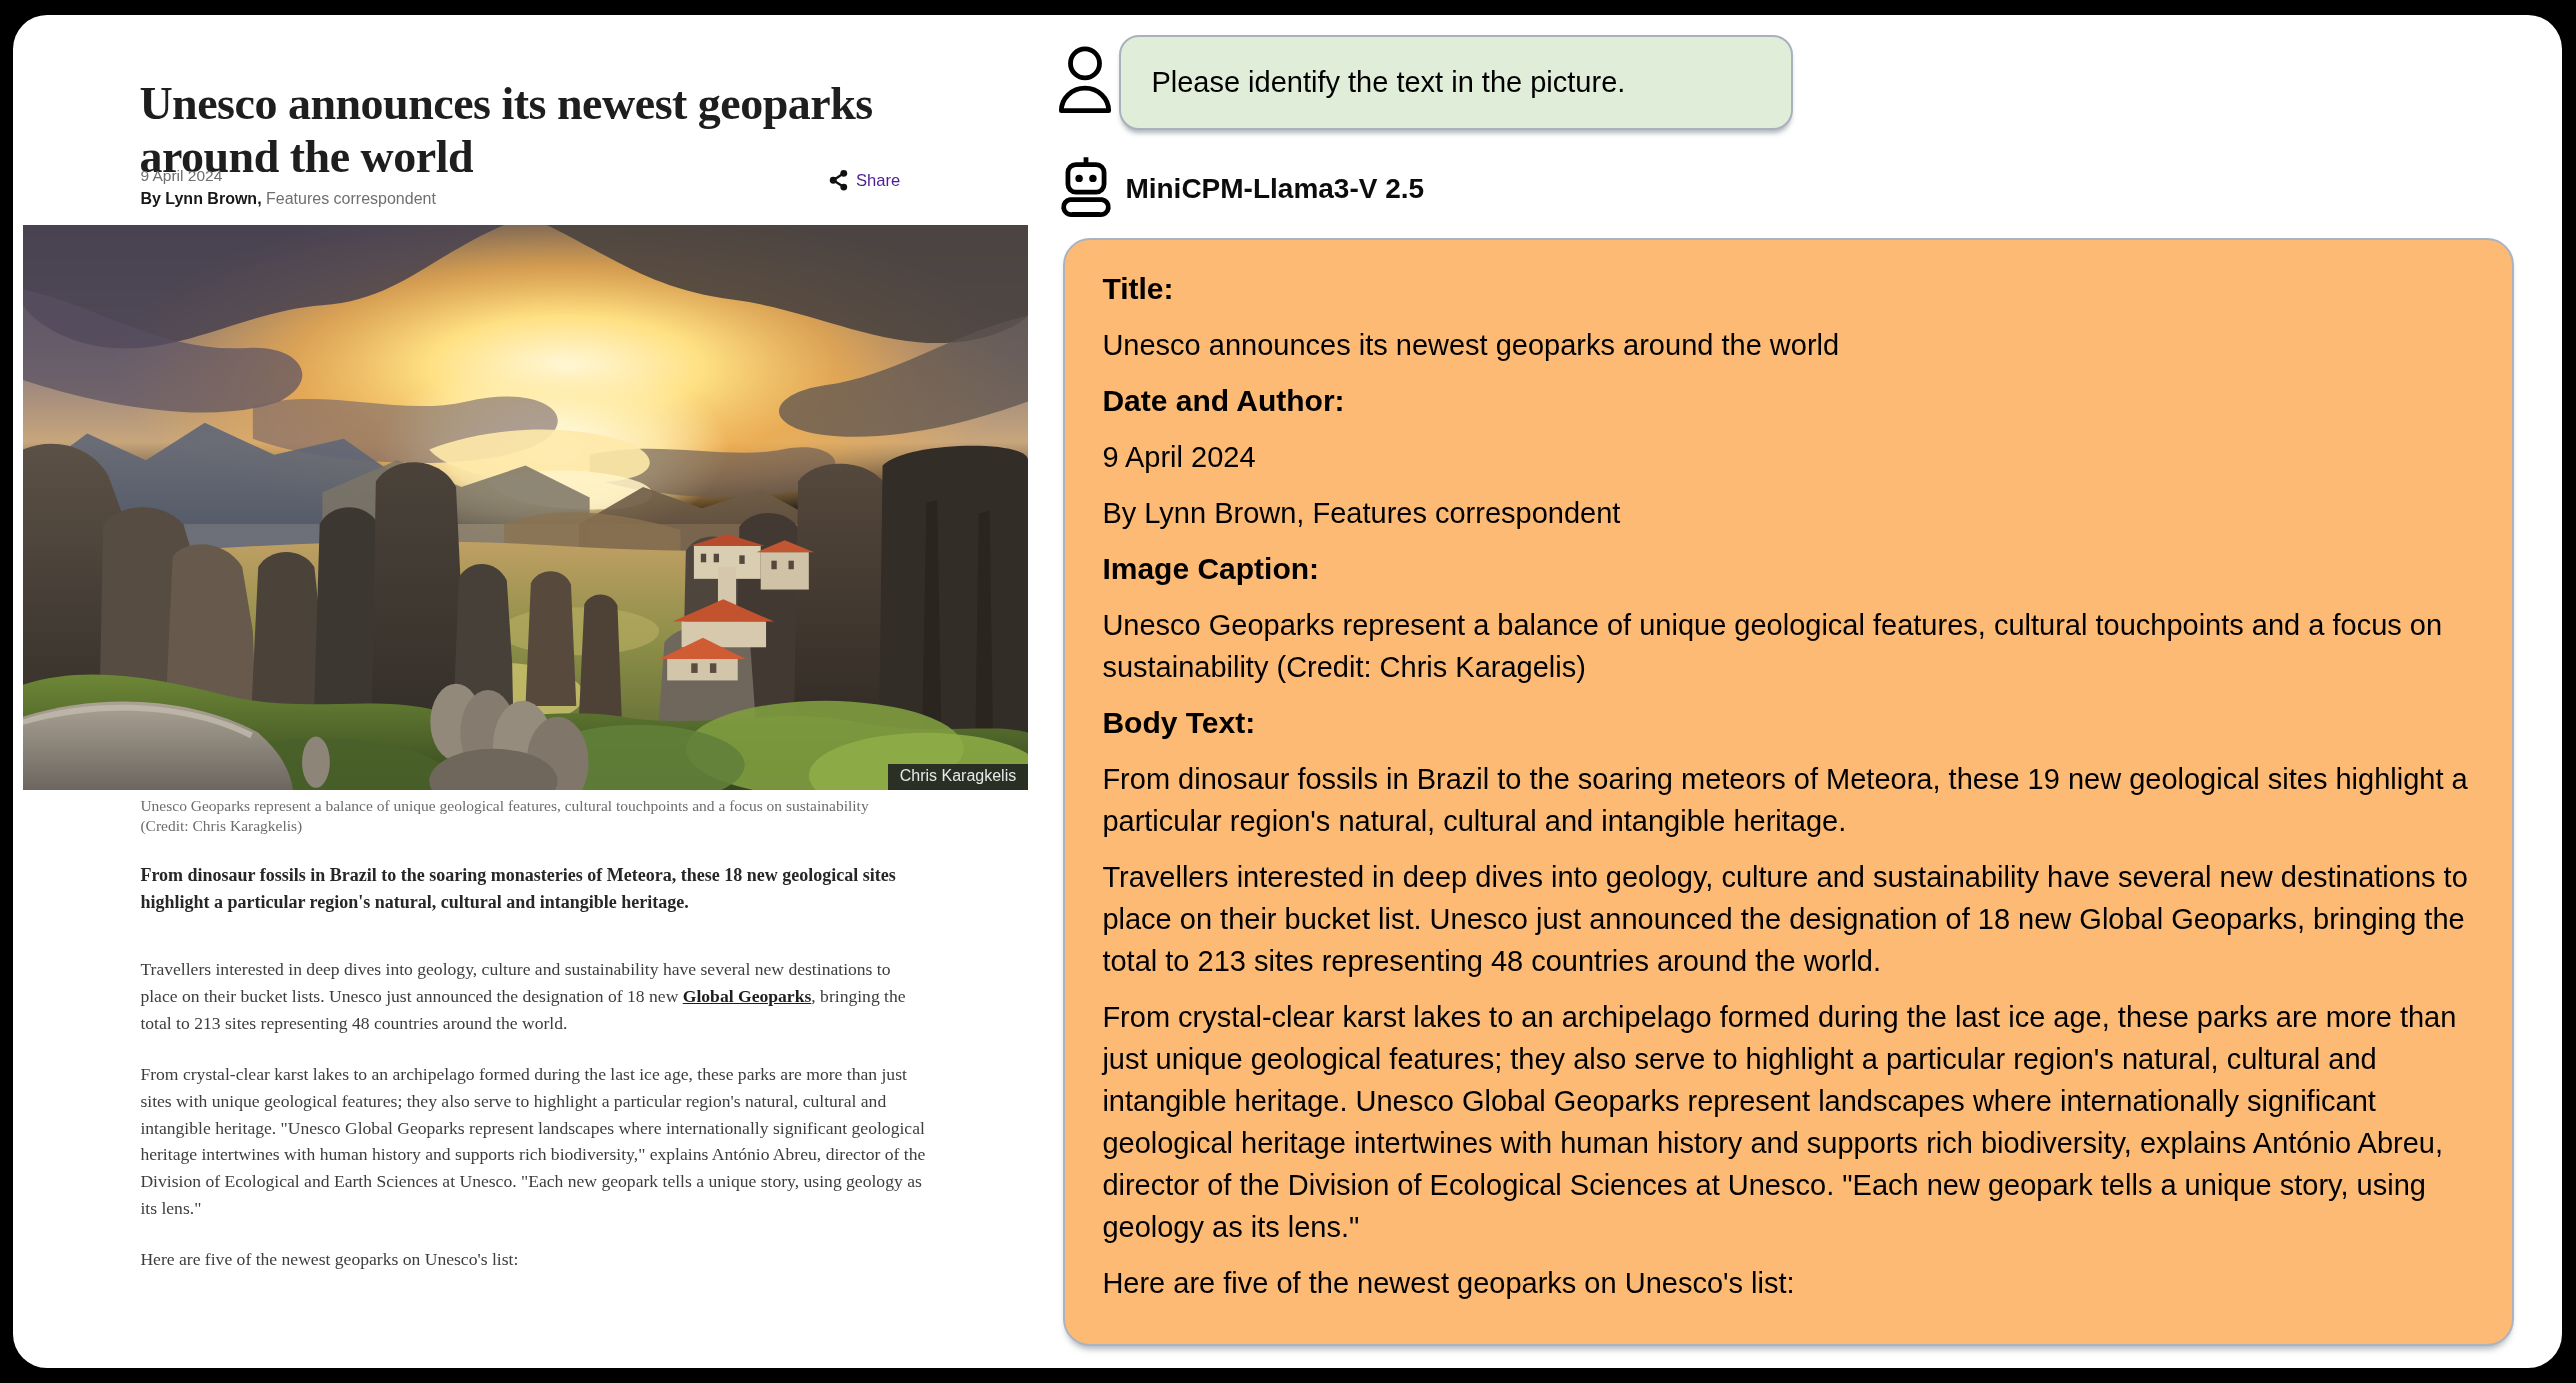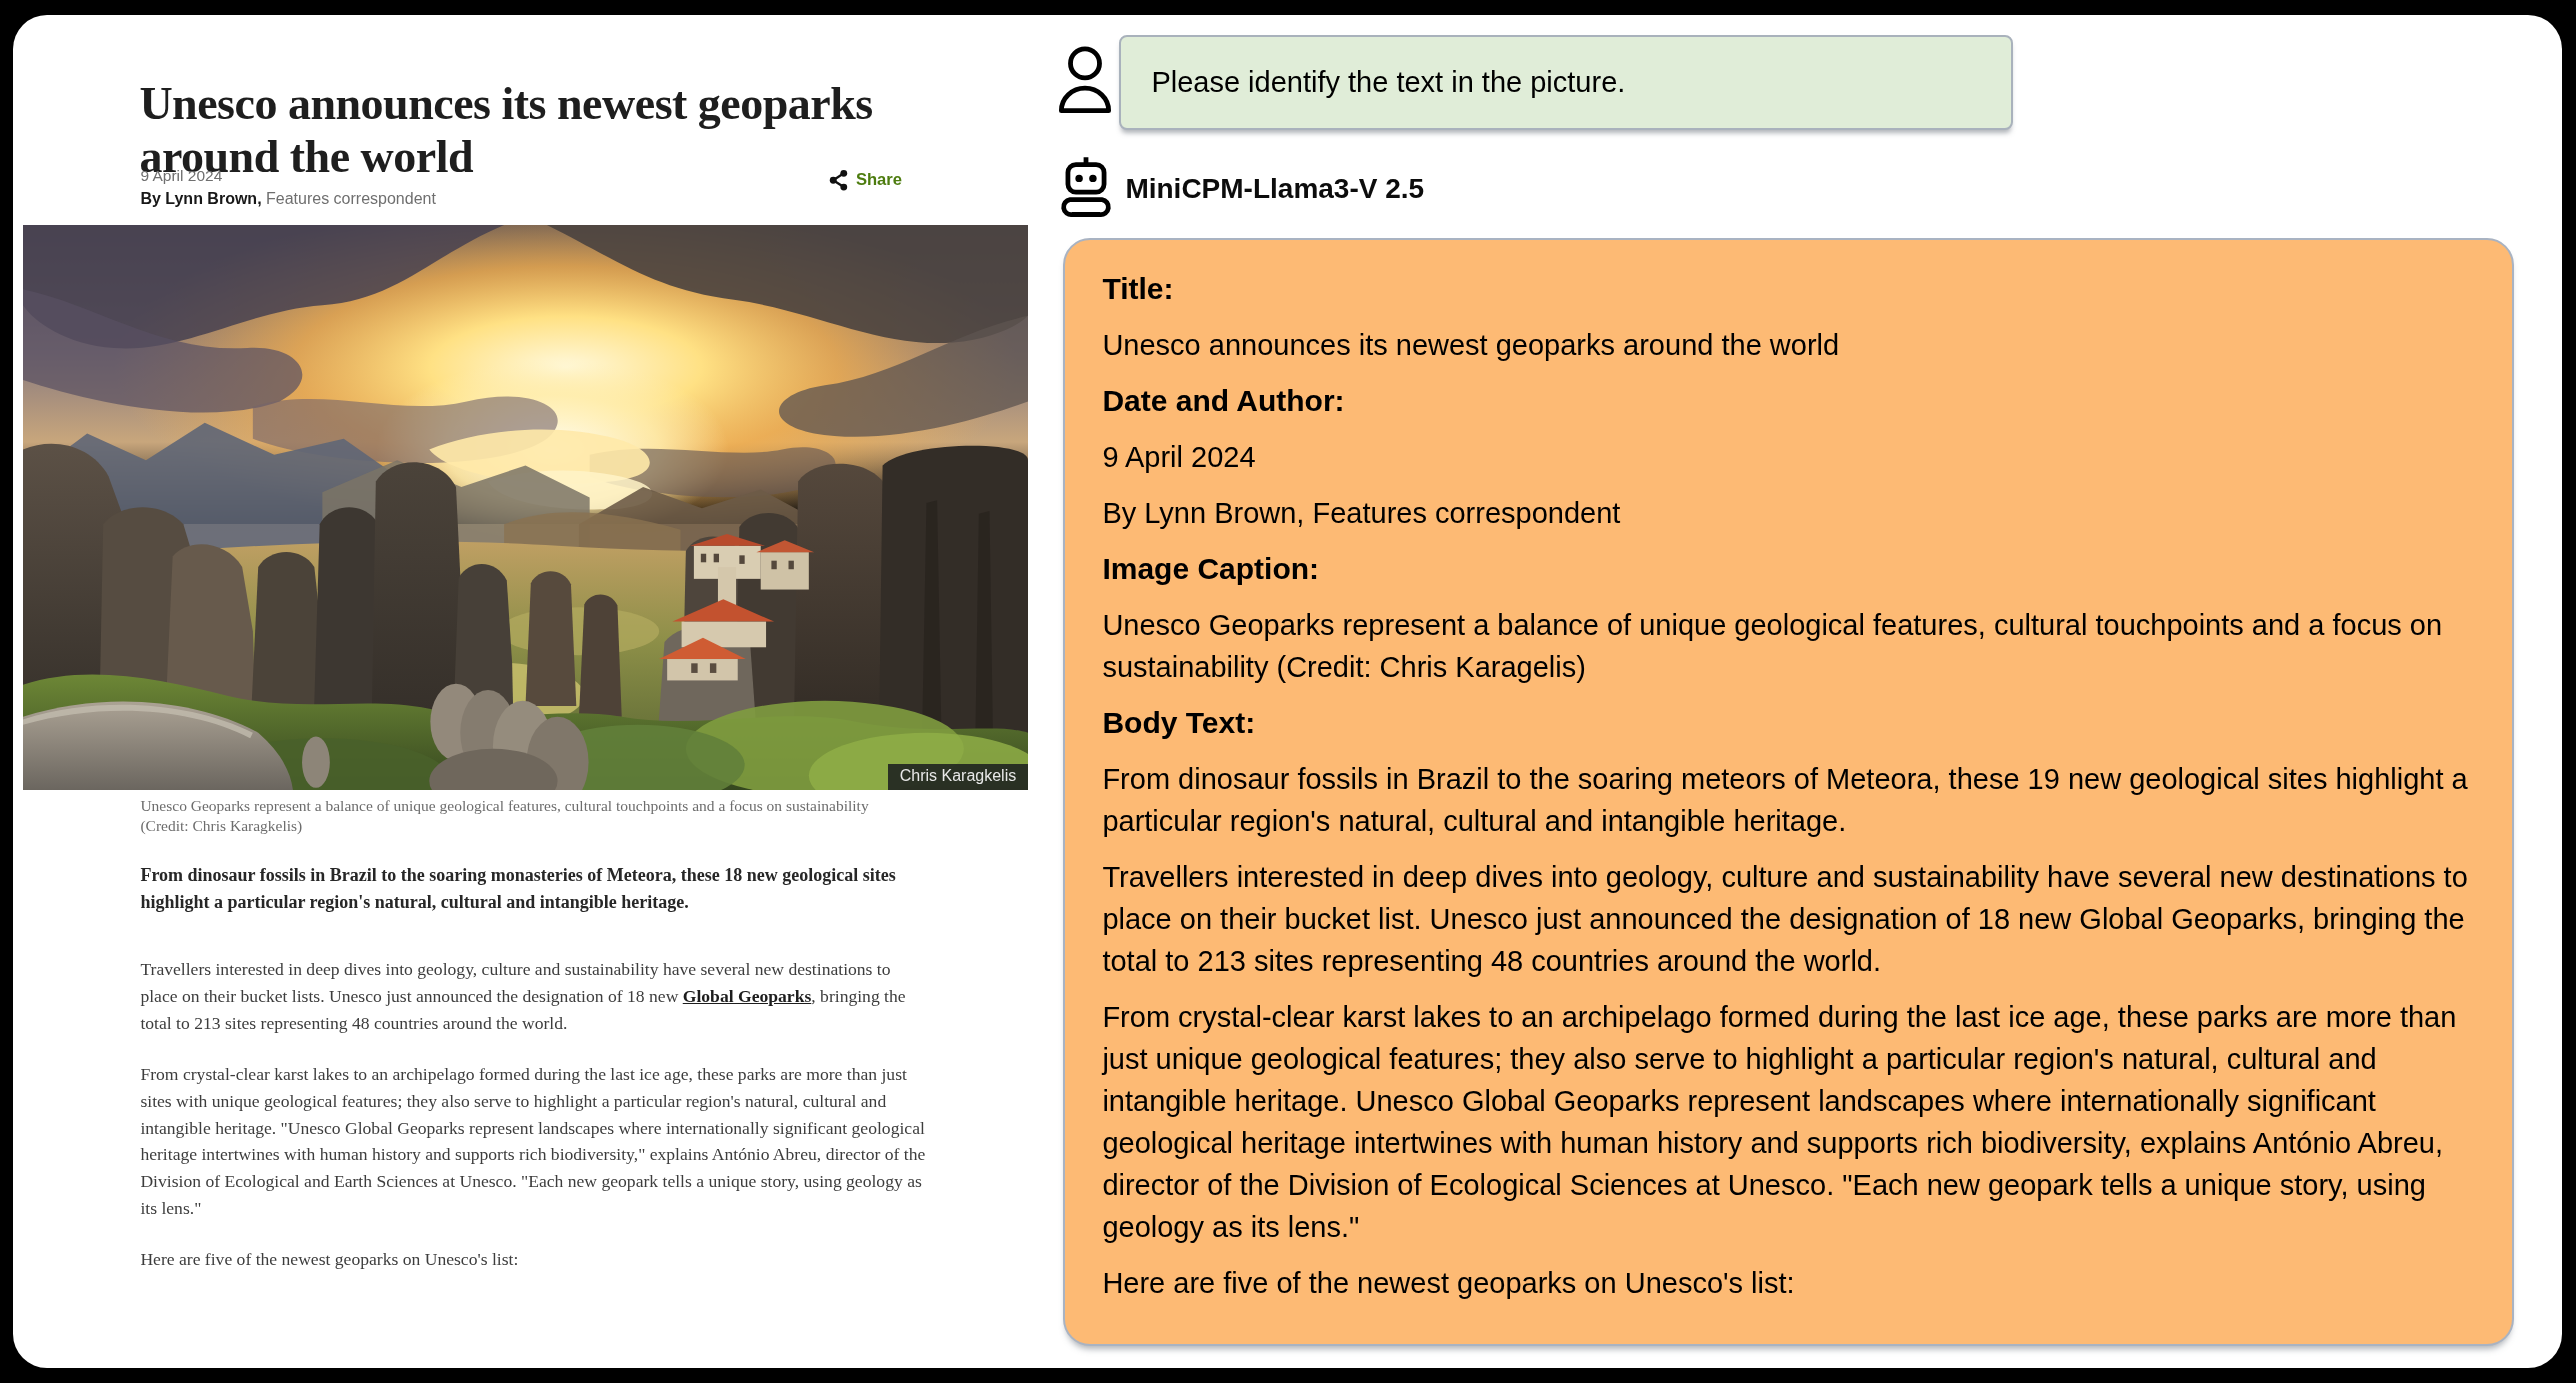--- a/index.html
+++ b/index.html
@@ -2,35 +2,35 @@
 <html style="font-size:8.5px"><head>
 <meta charset="utf-8">
 <style>
   html,body{margin:0;padding:0;background:#000;}
   body{width:2576px;height:1383px;position:relative;font-family:"Liberation Sans",sans-serif;overflow:hidden;}
   .canvas{position:absolute;left:13.4px;top:15px;width:2549px;height:1353px;background:#ffffff;border-radius:34px;overflow:hidden;}
 
   
   .article-title{position:absolute;left:126px;top:31px;width:791px;font-family:"Liberation Serif","DejaVu Serif",serif;font-weight:700;font-size:46px;line-height:1.16;color:#1e1e1e;letter-spacing:-0.5px;}
   .article-date{position:absolute;left:127px;top:152px;font-size:15.5px;color:#6f6f6f;}
-  .share-btn{position:absolute;left:816px;top:154px;display:flex;align-items:center;gap:7.5px;color:#4d7c0f;font-weight:700;font-size:16.6px;cursor:pointer;}
+  .share-btn{position:absolute;left:816px;top:154px;display:flex;align-items:flex-end;gap:7.5px;color:#4c1d95;font-weight:400;font-size:16.6px;cursor:pointer;}
   .article-byline{position:absolute;left:127px;top:175px;font-size:16px;color:#6f6f6f;}
   .article-byline b{color:#181818;}
   .photo-wrap{position:absolute;left:9.6px;top:210px;width:1005px;height:565px;overflow:hidden;}
   .photo-credit{position:absolute;right:0;bottom:0;background:rgba(24,26,30,0.84);color:#e8e8e8;font-size:16px;padding:3.7px 11.8px 4.8px;margin-left:36px;}
   .article-text{position:absolute;left:127px;top:781px;width:790px;font-family:"Liberation Serif","DejaVu Serif",serif;}
   .caption{font-size:15.5px;line-height:1.3;color:#6d6d6d;margin:0 0 26px;}
   .lead{font-size:18px;font-weight:700;line-height:1.5;color:#272727;margin:0 0 40px;}
   .body-para{font-size:17.6px;line-height:1.52;color:#3d3d3d;margin:0 0 24.6px;}
   .article-link{color:#1d1d1d;font-weight:700;text-decoration:underline;text-align:center;}
   .closing-para{font-size:17.6px;line-height:1.52;color:#3d3d3d;margin:0;}
 
   
   .user-icon{position:absolute;left:1043px;top:29px;}
-  .user-bubble{position:absolute;left:1106px;top:20px;width:894px;height:95px;box-sizing:border-box;background:#e0edd8;border:2.7px solid #a9b2bc;border-radius:8px;display:flex;align-items:center;padding:0 30px;font-size:29px;color:#000;box-shadow:0 4.8px 5.3px -2.7px rgba(96,104,114,.5);}
+  .user-bubble{position:absolute;left:1106px;top:20px;width:674px;height:95px;box-sizing:border-box;background:#e0edd8;border:2.7px solid #a9b2bc;border-radius:20px;display:flex;align-items:center;padding:0 30px;font-size:29px;color:#000;box-shadow:0 4.8px 5.3px -2.7px rgba(96,104,114,.5);}
   .bot-icon{position:absolute;left:1042px;top:140px;}
   .model-name{position:absolute;left:1112px;top:158px;font-size:28px;font-weight:700;color:#0c0c0c;}
   .bot-bubble{position:absolute;left:1050px;top:223px;width:1451px;height:1108px;box-sizing:border-box;background:#fdba74;border:2.7px solid #a9b3c2;border-radius:27px;padding:28px 37px;font-size:29px;line-height:42px;color:#000;box-shadow:0 5.3px 6.4px -3.2px rgba(96,104,114,.5);}
   .bot-bubble h3{font-size:30px;font-weight:700;margin:0 0 14px;line-height:42px;}
   .bot-bubble p{margin:0 0 14px;}
   .bot-bubble p:last-child{margin-bottom:0;}
 </style>
 </head>
 <body>
 

